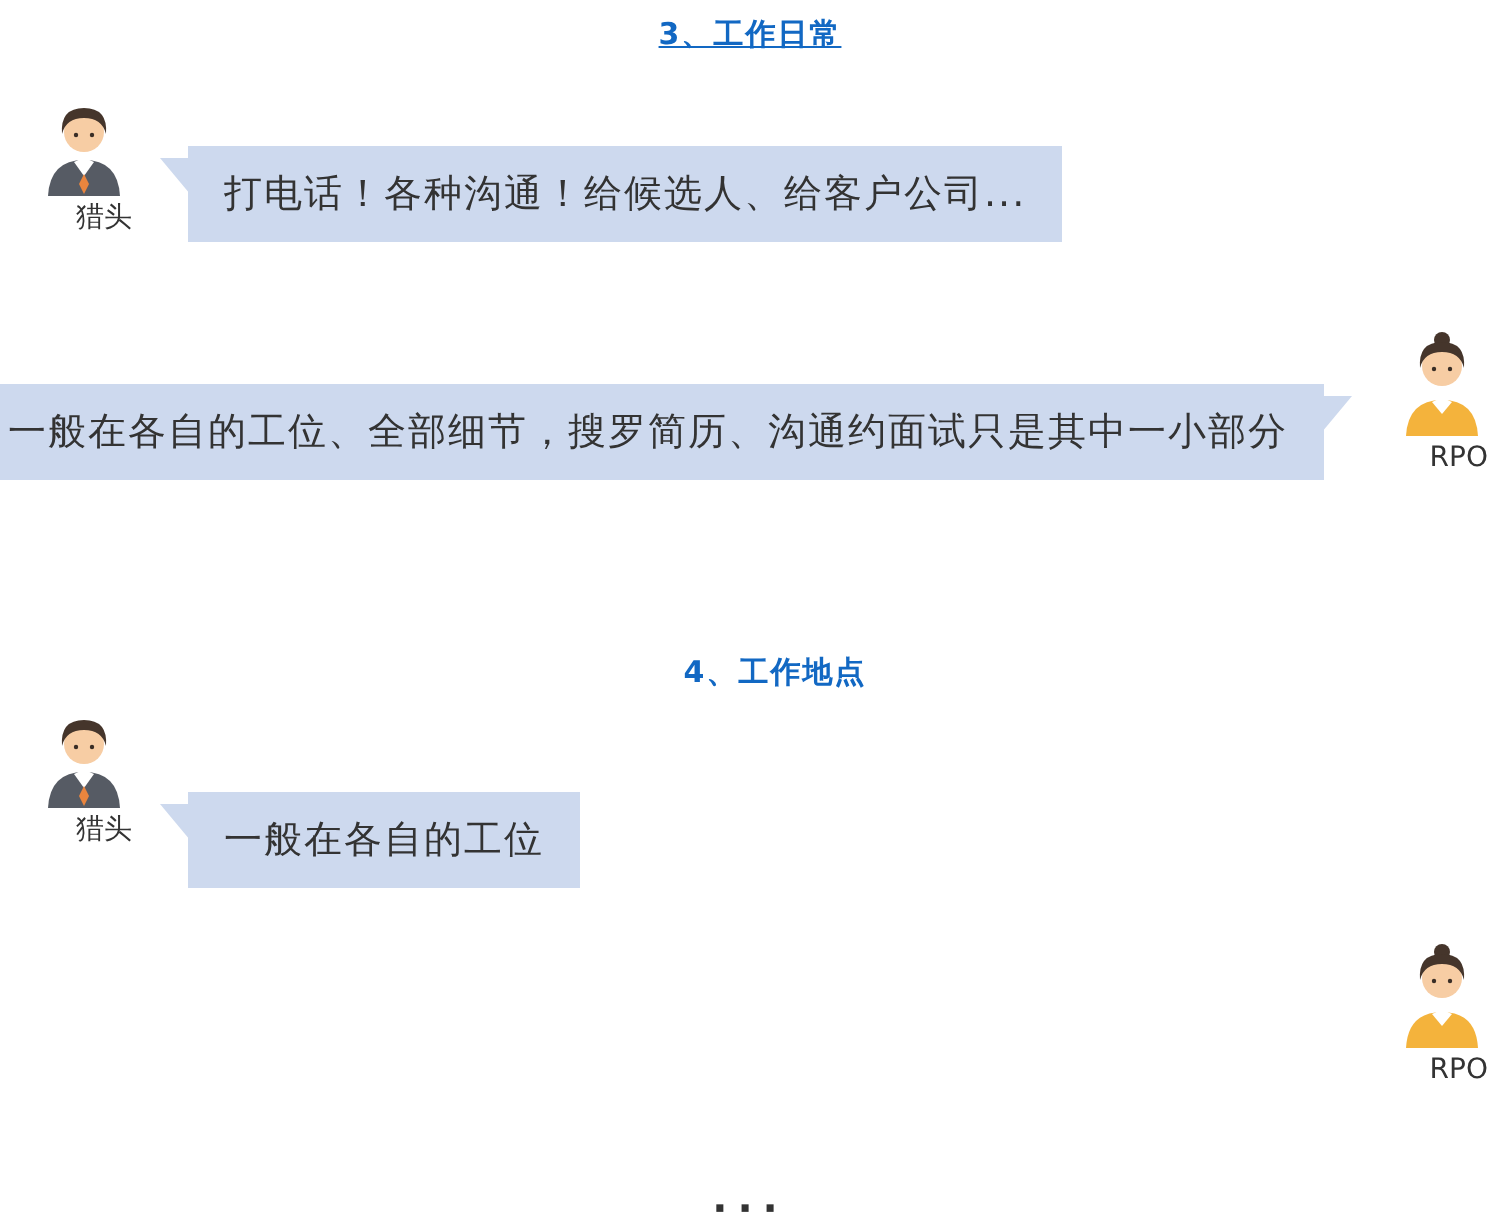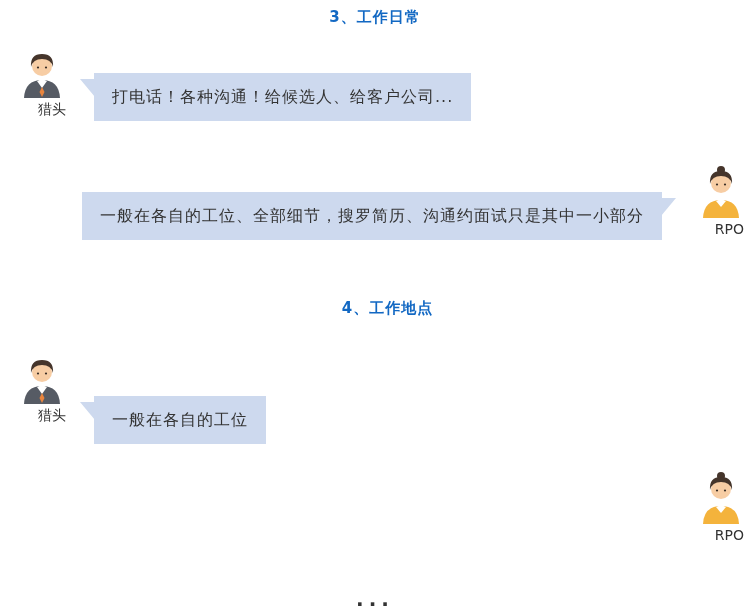--- a/index.html
+++ b/index.html
@@ -15,41 +15,41 @@
     width:750px;height:611px;
     background:#ffffff;
     overflow:hidden;
   }
   .sec-title{
     position:absolute;left:0;right:0;
     text-align:center;
     color:var(--heading-blue);
     font-size:15px;font-weight:bold;letter-spacing:1px;
   }
-  .sec-title--1{top:8px;}
-  .sec-title--2{top:299px;padding-left:25px;}
+  .sec-title--1{top:8px;text-decoration:underline;}
+  .sec-title--2{top:327px;padding-left:25px;}
 
   .avatar-block{
     position:absolute;width:58px;
     display:flex;flex-direction:column;align-items:flex-end;gap:3px;
   }
   .avatar-block--r1l{left:8px;top:48px;}
   .avatar-block--r1r{right:6px;top:164px;}
   .avatar-block--r2l{left:8px;top:354px;}
   .avatar-block--r2r{right:6px;top:470px;}
   .avatar-label{
     font-size:14px;color:var(--ink);line-height:16px;
   }
   .avatar svg{display:block;}
 
   .bubble{
     position:absolute;
     background:var(--bubble);
     color:var(--ink);
-    font-size:16px;line-height:20px;letter-spacing:1px;
+    font-size:19px;line-height:20px;letter-spacing:1px;
     padding:14px 18px;
     white-space:nowrap;
   }
   .bubble--1{left:94px;top:73px;}
   .bubble--2{right:88px;top:192px;}
   .bubble--3{left:94px;top:396px;}
   .bubble--4{right:88px;top:497px;}
 
   .bubble.tail-left::before{
     content:"";position:absolute;top:6px;left:-14px;

